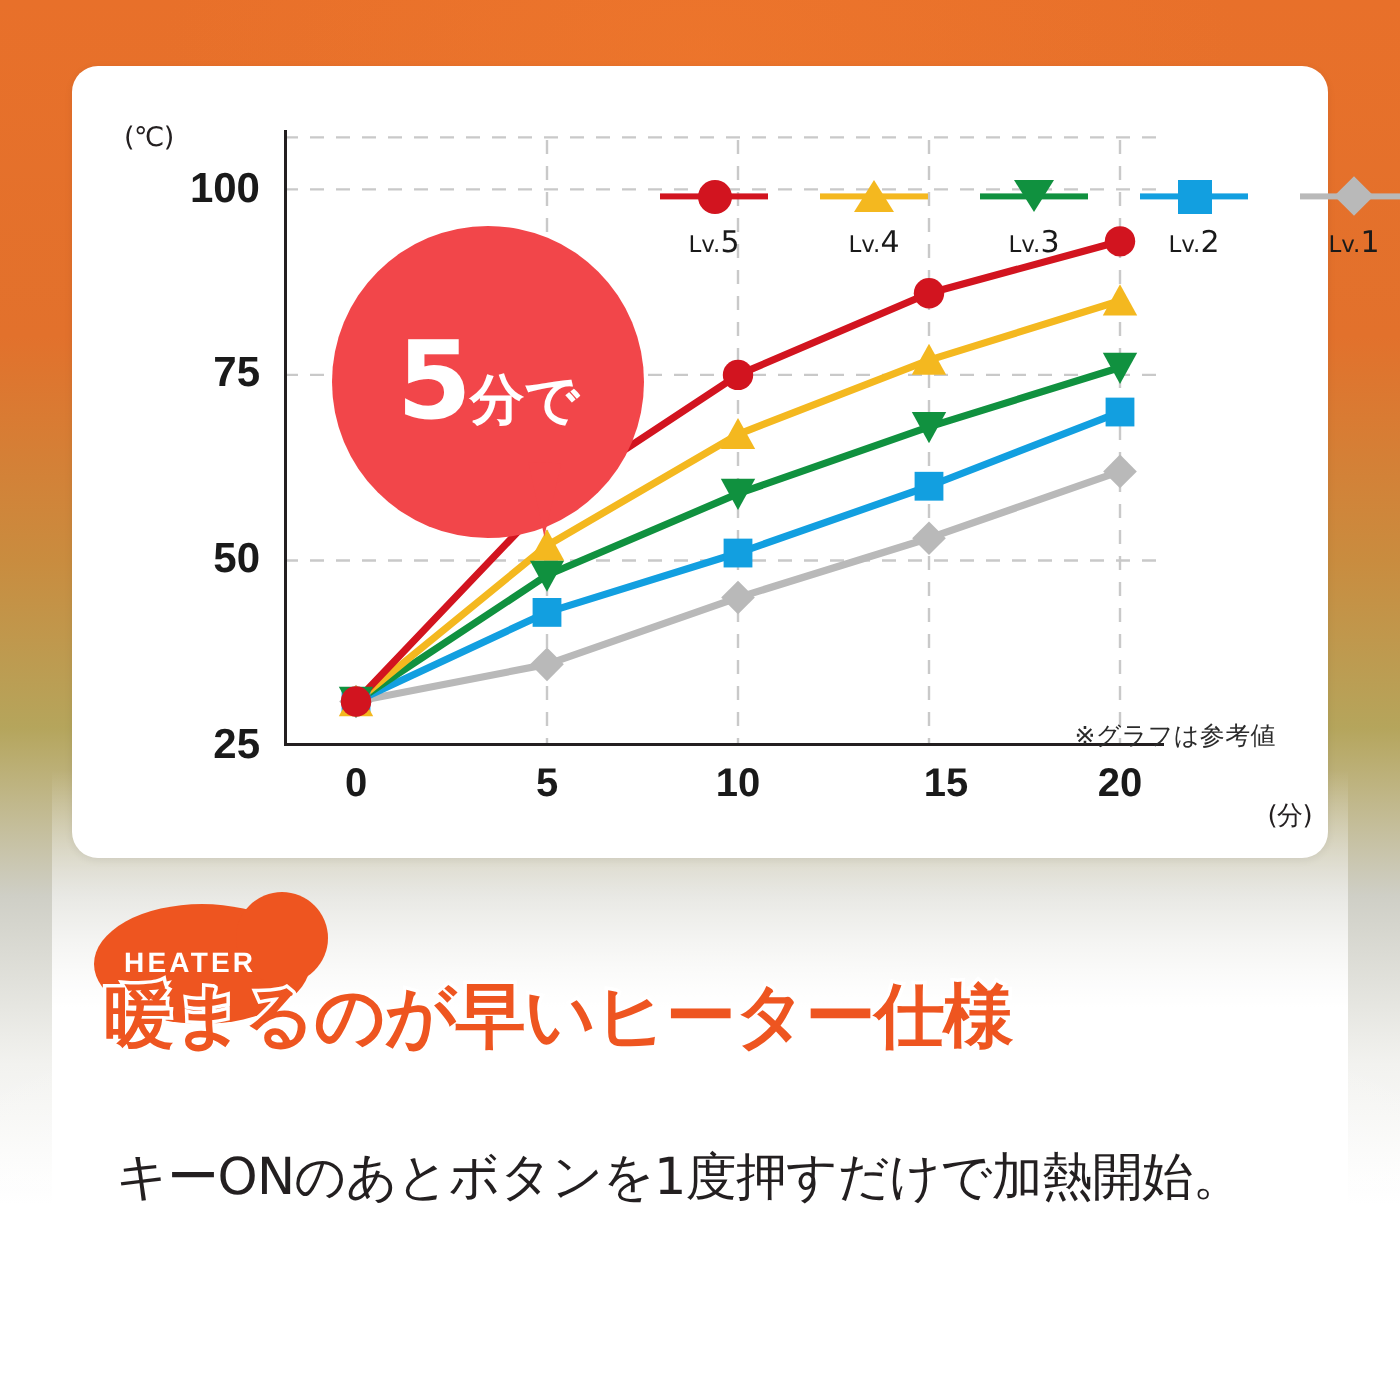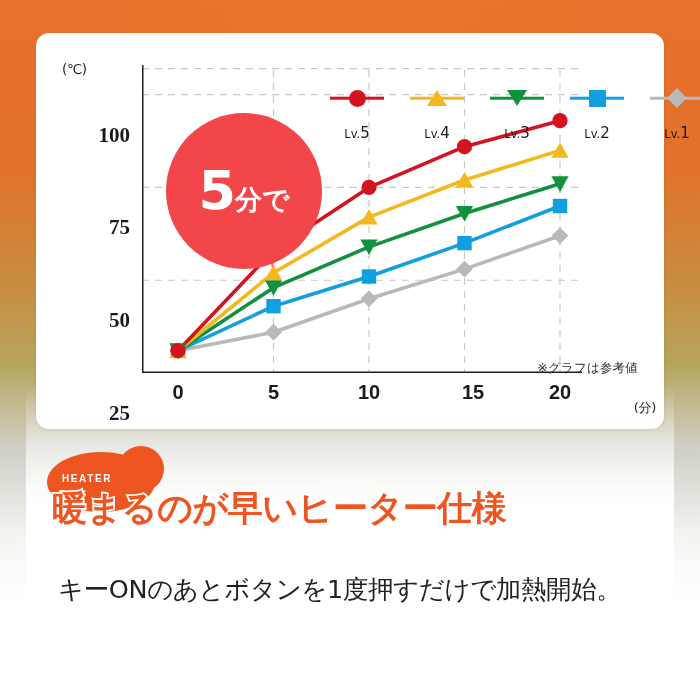--- a/index.html
+++ b/index.html
@@ -67,24 +67,23 @@
     height: 308px;
   }
   #plot-svg { position: absolute; left: 0; top: 0; }
 
   .y-label {
     position: absolute;
     right: 0;
     font-size: 21px;
     font-weight: bold;
     color: #1a1a1a;
-    font-family: Liberation Serif, serif;
+    font-family: Liberation Sans, sans-serif;
     transform: translateY(-50%);
     letter-spacing: 0px;
-    margin-top: 40px;
   }
   .x-label {
     position: absolute;
     font-size: 20px;
     font-weight: bold;
     color: #1a1a1a;
     font-family: "Liberation Sans", sans-serif;
     transform: translateX(-50%);
   }
 
@@ -112,21 +111,21 @@
     left: 2px; right: 2px;
     top: 50%;
     height: 2.6px;
     transform: translateY(-50%);
   }
   .legend-glyph { position: relative; z-index: 2; }
   .legend-label {
     font-size: 15px;
     color: #1a1a1a;
     font-family: "DejaVu Sans", sans-serif;
-    margin-top: 13px;
+    margin-top: 1px;
     white-space: nowrap;
   }
   .legend-label .lv { font-size: 11.5px; }
 
   .gl-circle { width: 17px; height: 17px; border-radius: 50%; }
   .gl-square { width: 17px; height: 17px; }
   .gl-tri-up { width: 0; height: 0; border-left: 10px solid transparent; border-right: 10px solid transparent; }
   .gl-tri-dn { width: 0; height: 0; border-left: 10px solid transparent; border-right: 10px solid transparent; }
   .gl-diamond { width: 14px; height: 14px; transform: rotate(45deg); }
 
@@ -204,21 +203,21 @@
     top: -6px;
     width: 46px;
     height: 46px;
     background: #ee5520;
     border-radius: 50%;
   }
   #heading-badge {
     position: absolute;
     left: 62px;
     top: 21px;
-    font-size: 10px;
+    font-size: 14px;
     font-weight: bold;
     letter-spacing: 1.6px;
     color: #ffffff;
     font-family: "Liberation Sans", sans-serif;
   }
   #heading-title {
     position: absolute;
     left: 52px;
     top: 33px;
     font-size: 35px;

